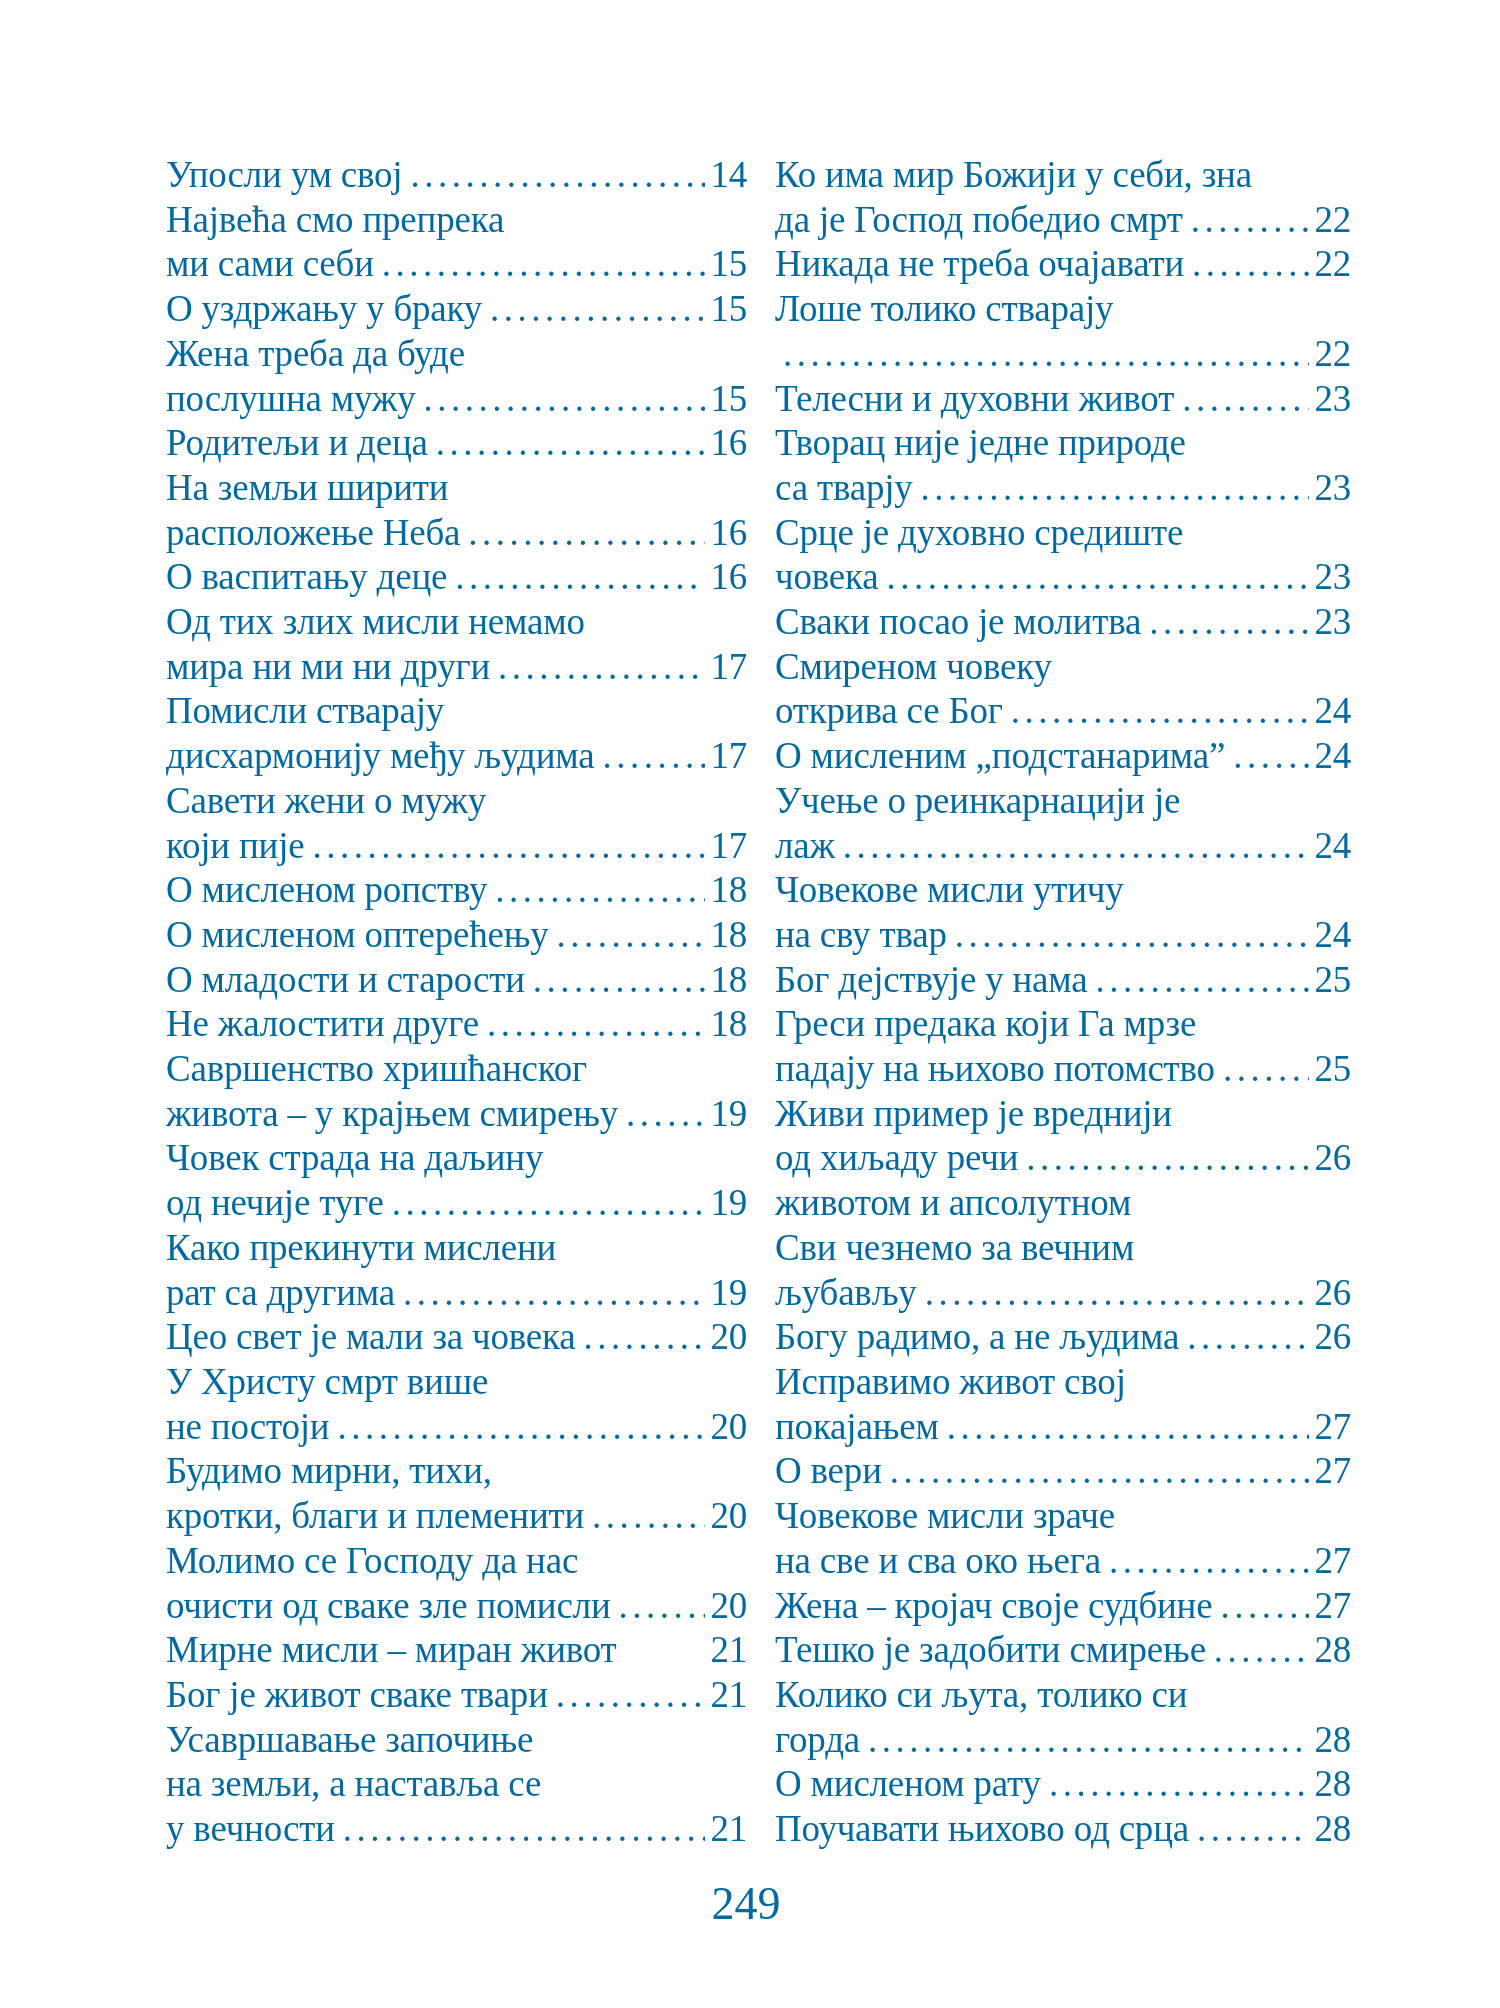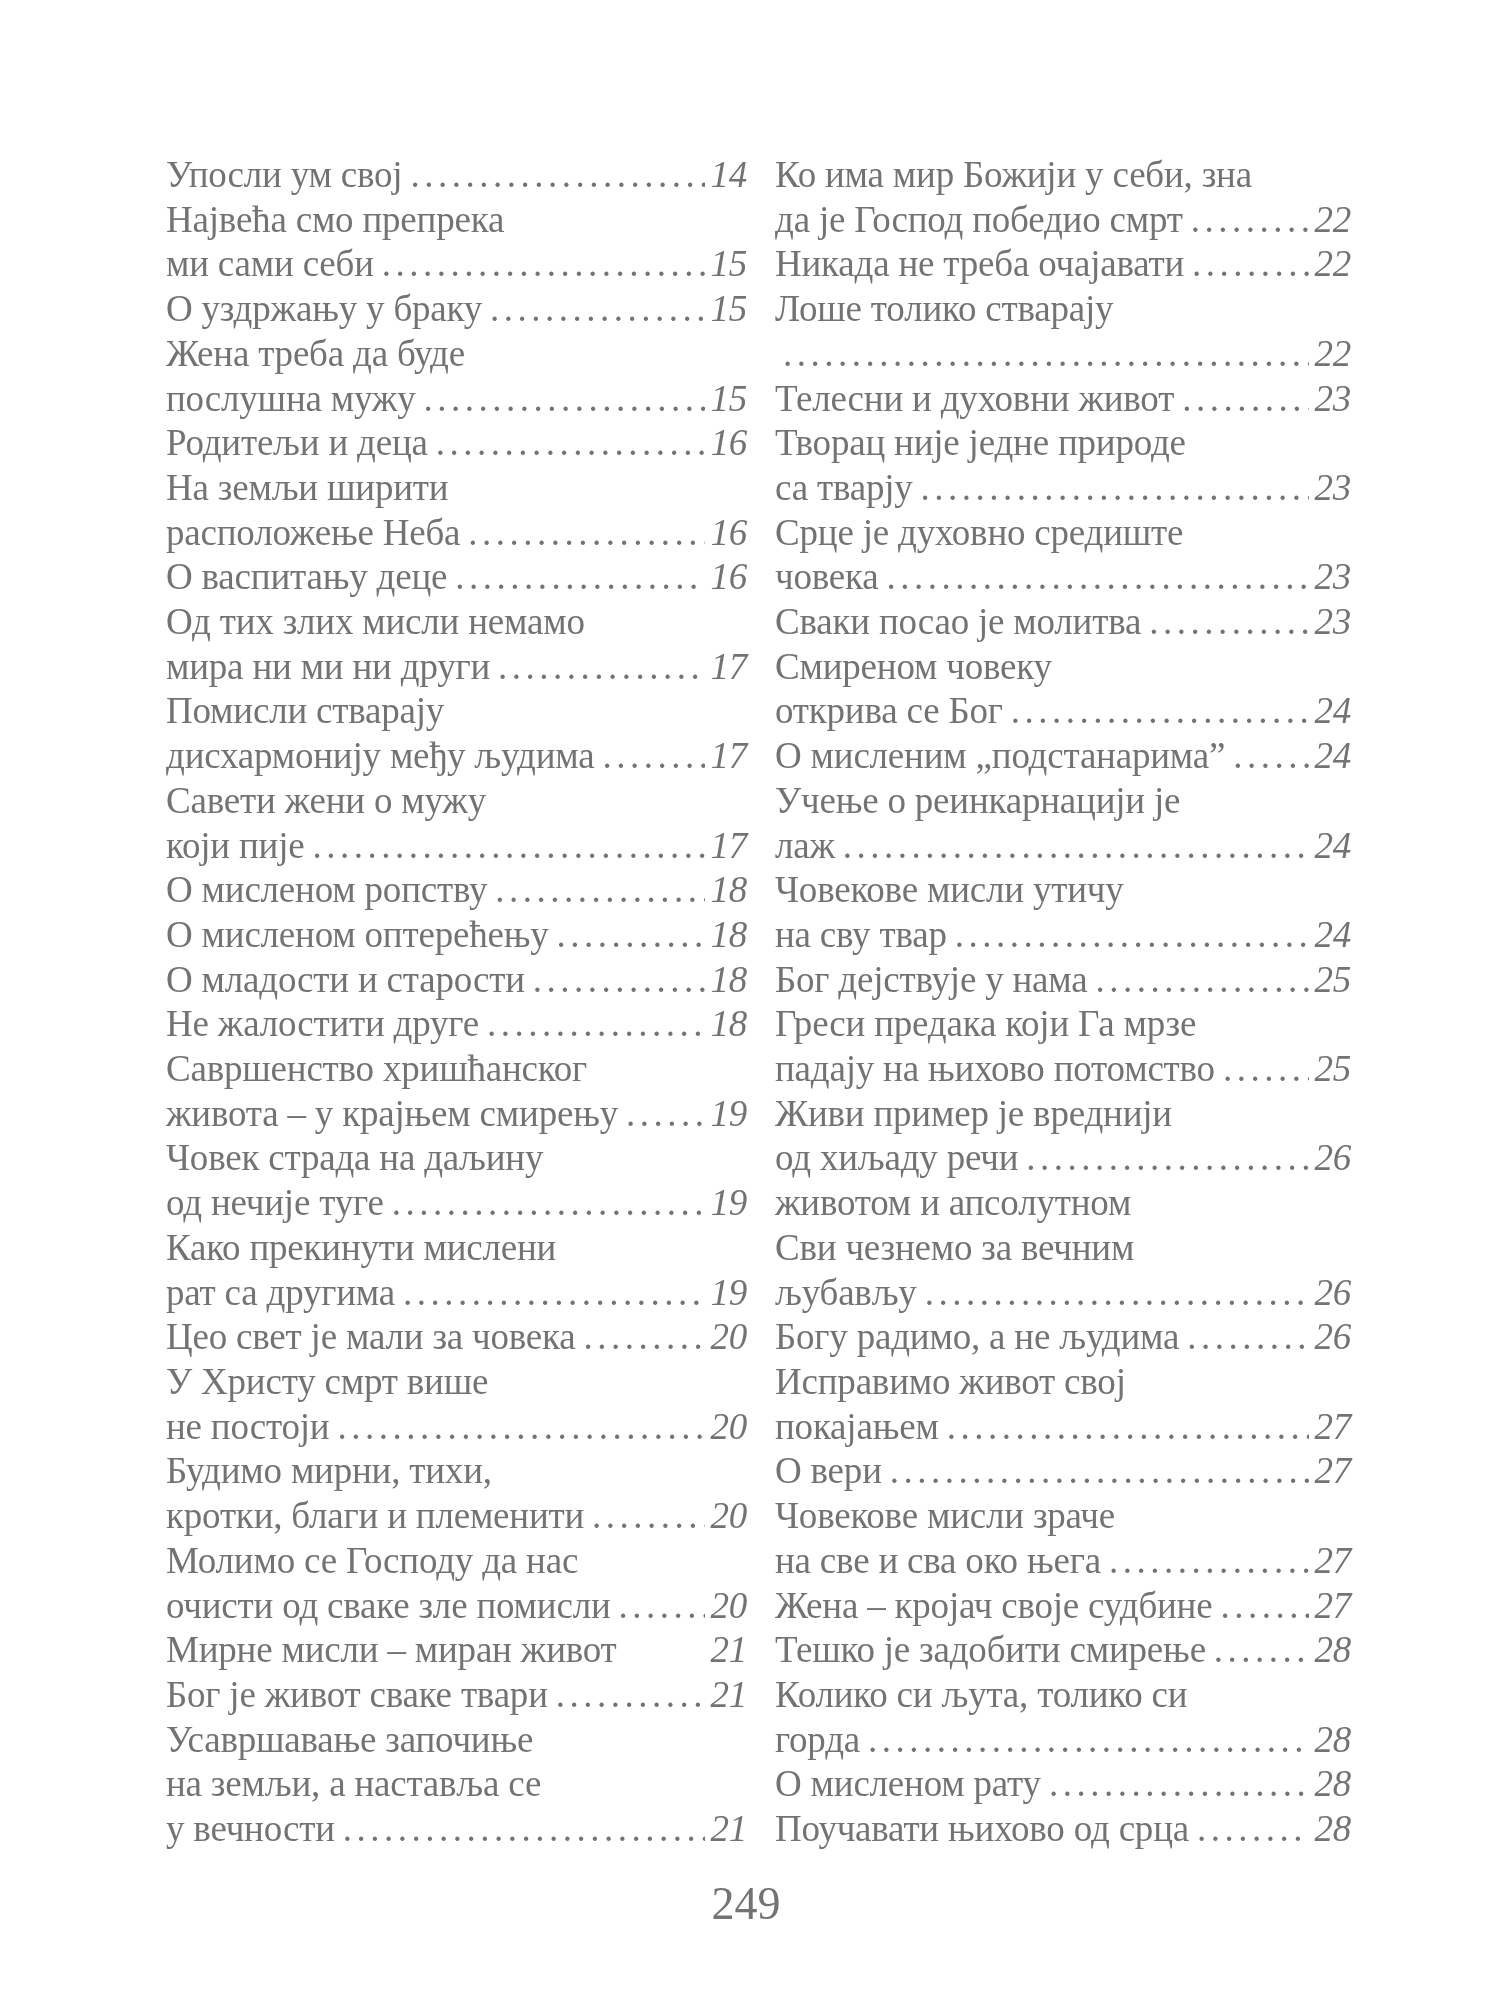--- a/index.html
+++ b/index.html
@@ -6,21 +6,21 @@
     margin: 0;
     padding: 0;
     background: #ffffff;
   }
   .page {
     position: relative;
     width: 1492px;
     height: 2008px;
     background: #ffffff;
     font-family: "Liberation Serif", "DejaVu Serif", serif;
-    color: #737373;
+    color: #0369a1;
     overflow: hidden;
   }
   .col {
     position: absolute;
     top: 153px;
     font-size: 37px;
     line-height: 44.7px;
     letter-spacing: -0.2px;
   }
   .col-left  { left: 166px; width: 581px; }
@@ -39,21 +39,21 @@
     overflow: hidden;
     white-space: nowrap;
     letter-spacing: 4.5px;
     padding-left: 8px;
     direction: ltr;
   }
   .leader::before {
     content: "...................................................................";
   }
   .leader.empty::before { content: ""; }
-  .pg { margin-left: 5px; font-style: italic; }
+  .pg { margin-left: 5px; }
 
   .folio {
     position: absolute;
     top: 1882px;
     left: 0;
     width: 100%;
     text-align: center;
     font-size: 46px;
     line-height: 44px;
   }

